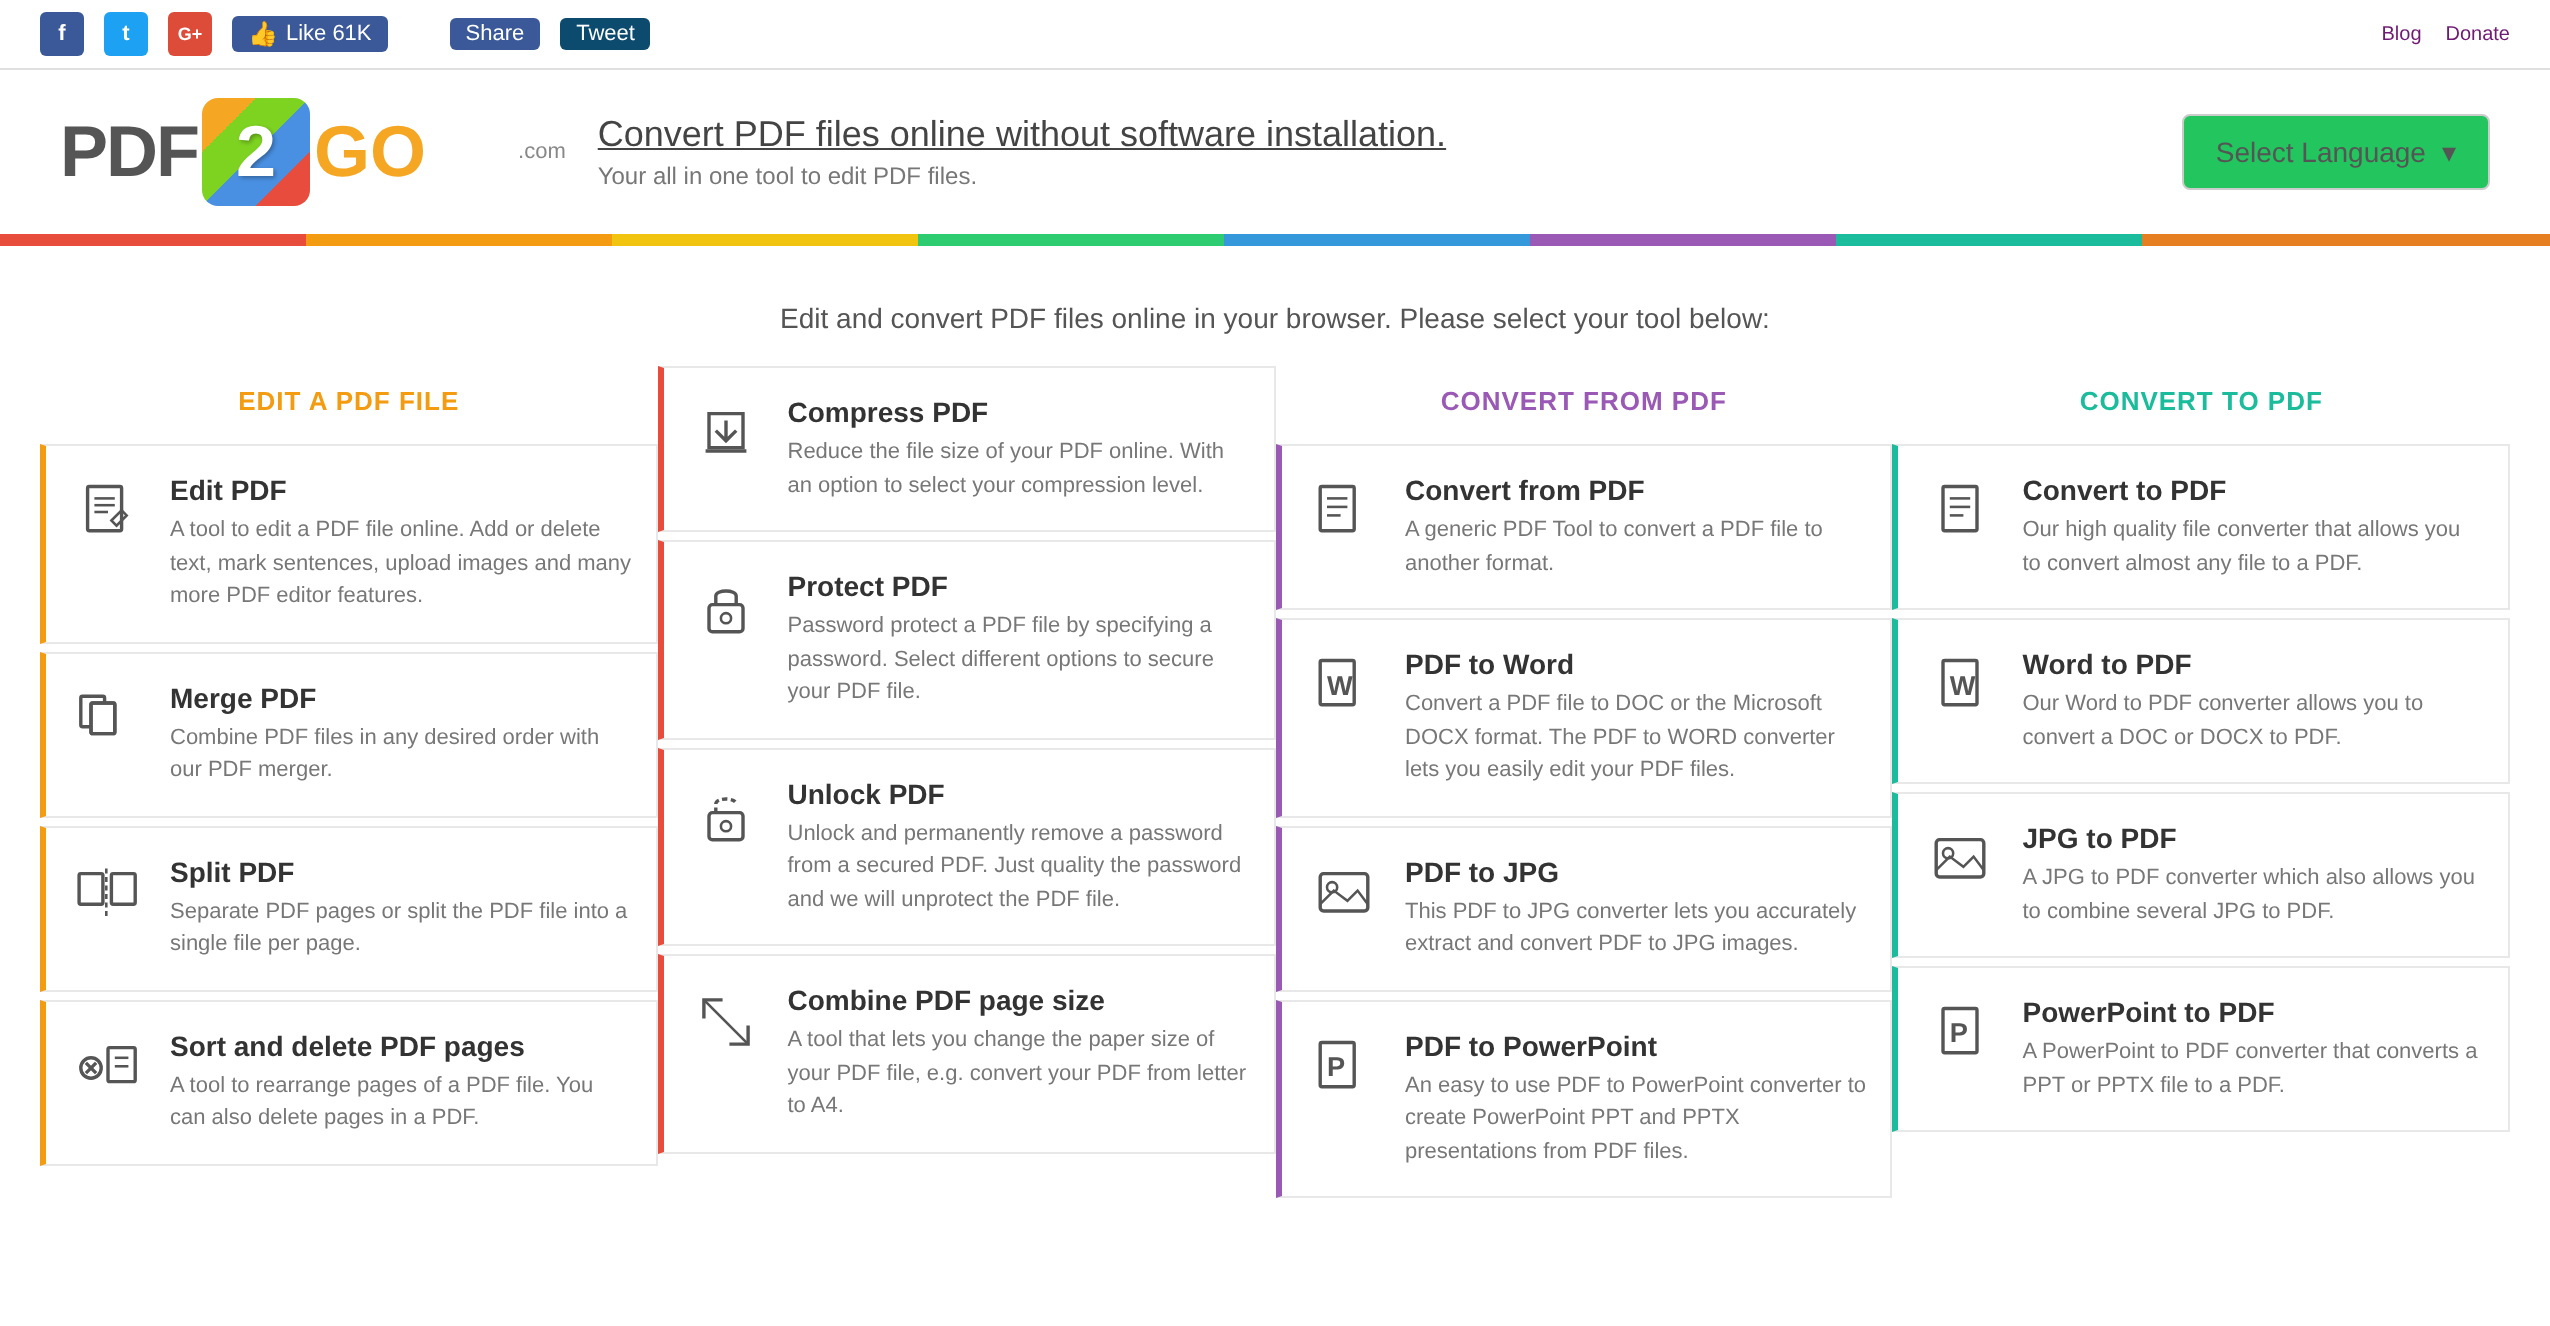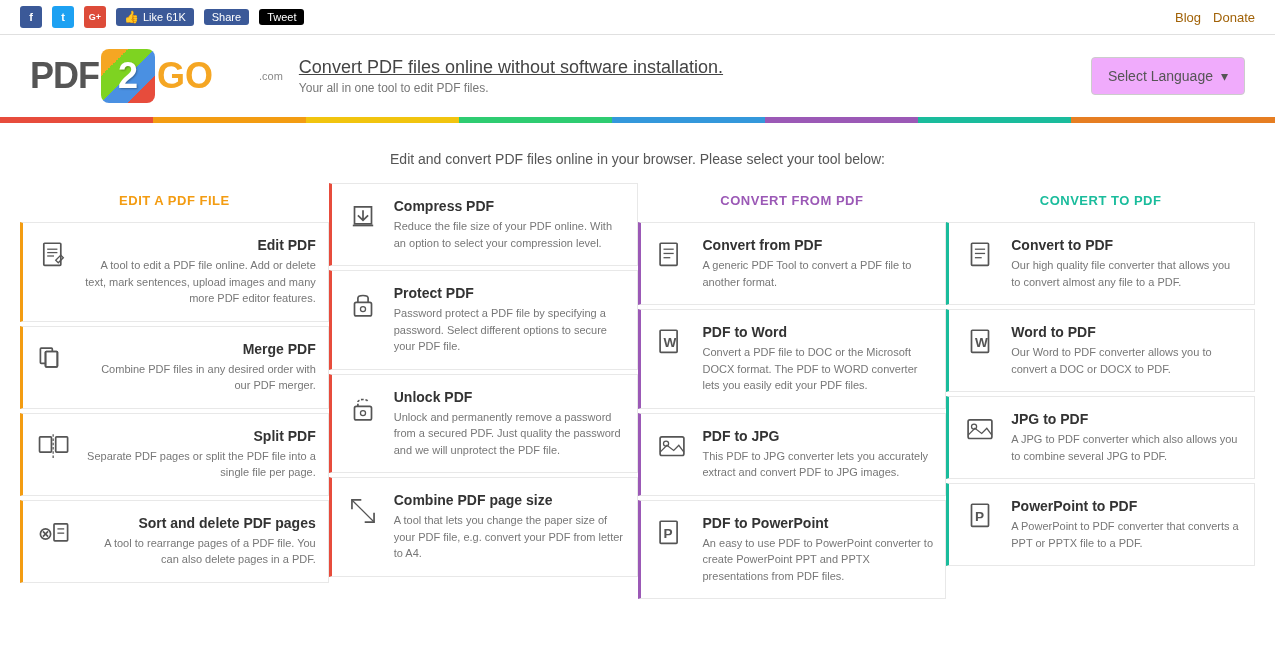--- a/index.html
+++ b/index.html
@@ -8,28 +8,28 @@
     
     .top-bar {
       display: flex;
       align-items: center;
       justify-content: space-between;
       padding: 6px 20px;
       border-bottom: 1px solid #e0e0e0;
     }
     .top-bar-left { display: flex; align-items: center; gap: 10px; }
     .top-bar-right { display: flex; gap: 12px; }
-    .top-bar-right a { text-decoration: none; color: #a16207; font-size: 13px; }
+    .top-bar-right a { text-decoration: none; color: #701a75; font-size: 10px; }
     .social-icon { width: 22px; height: 22px; background: #555; border-radius: 3px; display: flex; align-items: center; justify-content: center; color: #fff; font-size: 11px; font-weight: bold; cursor: pointer; }
     .social-icon.facebook { background: #3b5998; }
     .social-icon.twitter { background: #1da1f2; }
     .social-icon.google { background: #dd4b39; }
     .fb-like { background: #3b5998; color: white; border-radius: 3px; padding: 2px 8px; font-size: 11px; display: flex; align-items: center; gap: 4px; cursor: pointer; }
-    .fb-share { background: #3b5998; color: white; border-radius: 3px; padding: 2px 8px; font-size: 11px; display: flex; align-items: center; gap: 4px; cursor: pointer; }
-    .tw-tweet { background: #000000; color: white; border-radius: 3px; padding: 2px 8px; font-size: 11px; display: flex; align-items: center; gap: 4px; cursor: pointer; }
+    .fb-share { background: #3b5998; color: white; border-radius: 3px; padding: 2px 8px; font-size: 11px; display: flex; align-items: center; gap: 4px; cursor: pointer; margin-left: 21px; }
+    .tw-tweet { background: #0c4a6e; color: white; border-radius: 3px; padding: 2px 8px; font-size: 11px; display: flex; align-items: center; gap: 4px; cursor: pointer; }
 
     
     .header {
       display: flex;
       align-items: center;
       justify-content: space-between;
       padding: 14px 30px;
     }
     .logo-area { display: flex; align-items: center; gap: 16px; }
     .logo { display: flex; align-items: center; }
@@ -50,21 +50,21 @@
     .logo-dot-com { font-size: 11px; color: #888; vertical-align: super; padding-left: 46px; }
     .tagline { font-size: 18px; color: #444; text-decoration: underline; }
     .tagline-sub { font-size: 12px; color: #777; margin-top: 3px; }
     .lang-select {
       border: 1px solid #ccc;
       border-radius: 4px;
       padding: 10px 16px;
       font-size: 14px;
       color: #555;
       cursor: pointer;
-      background: #f0abfc;
+      background: #22c55e;
       display: flex;
       align-items: center;
       gap: 8px;
     }
 
     
     .rainbow-bar {
       height: 6px;
       background: linear-gradient(to right,
         #e74c3c 0%, #e74c3c 12%,
@@ -111,21 +111,21 @@
       display: flex;
       align-items: flex-start;
       gap: 12px;
       padding: 14px 12px;
       border: 1px solid #e8e8e8;
       border-left: 3px solid transparent;
       margin-bottom: 4px;
       cursor: pointer;
       background: #fff;
     }
-    .col-edit .tool-card { border-left-color: #f39c12; text-align: right; }
+    .col-edit .tool-card { border-left-color: #f39c12; }
     .col-improve .tool-card { border-left-color: #e74c3c; }
     .col-from .tool-card { border-left-color: #9b59b6; }
     .col-to .tool-card { border-left-color: #1abc9c; }
 
     .tool-icon {
       width: 38px;
       height: 38px;
       flex-shrink: 0;
       display: flex;
       align-items: center;

